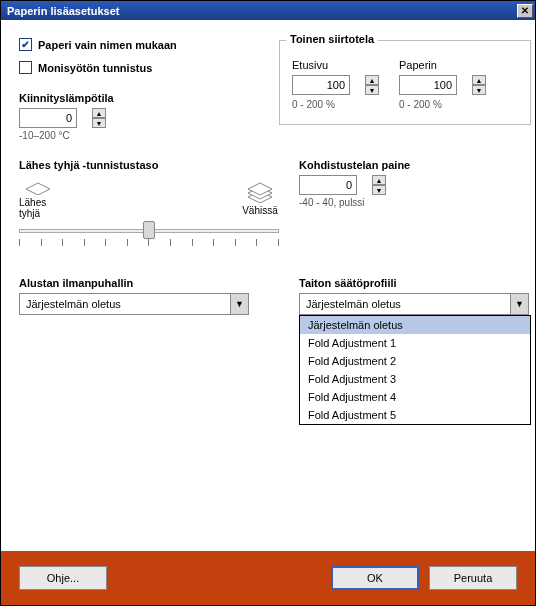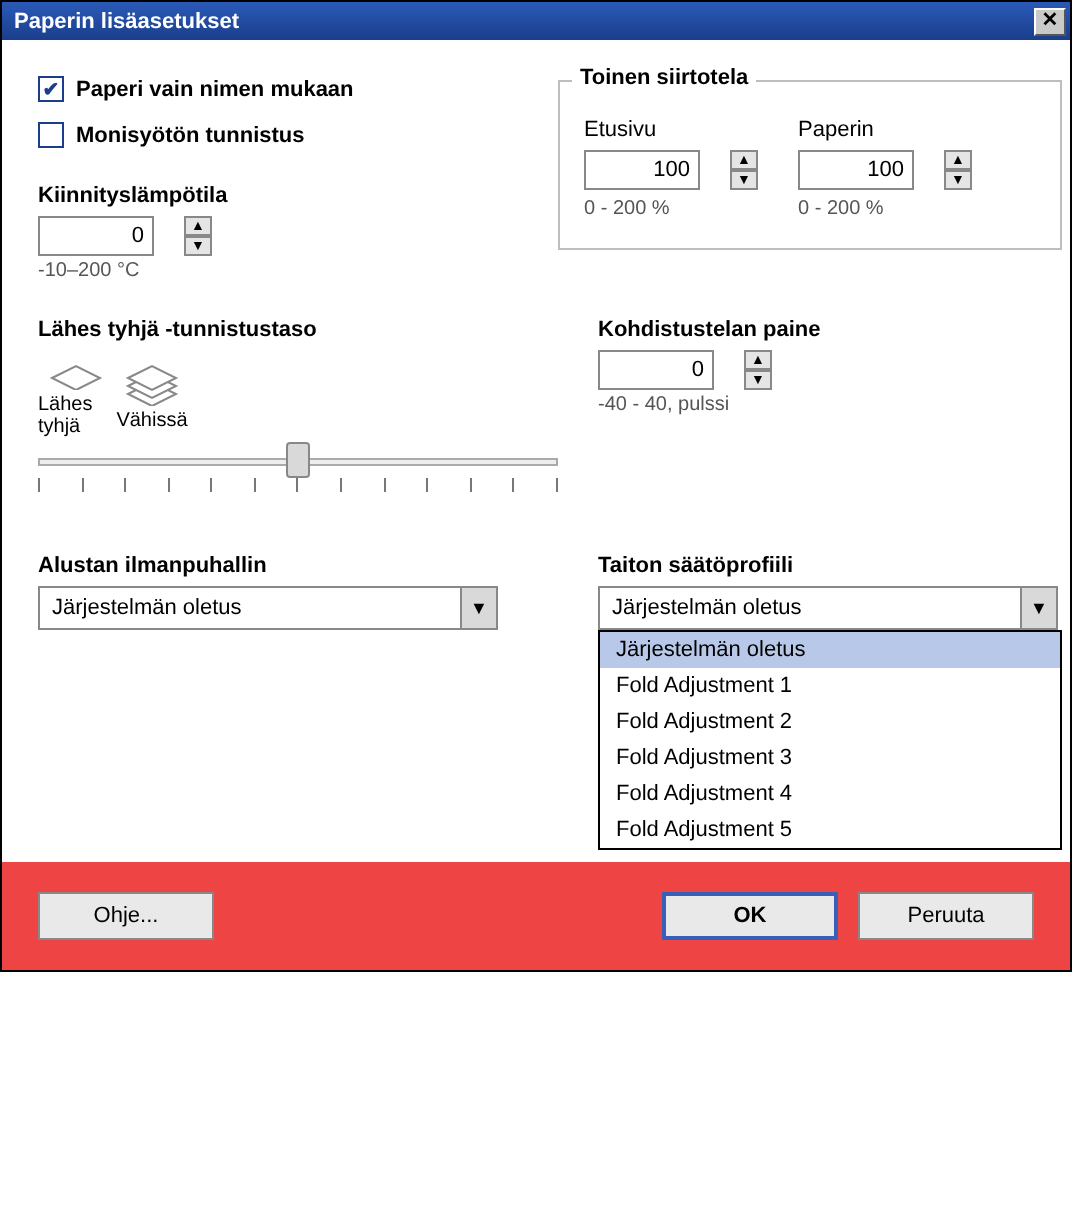--- a/index.html
+++ b/index.html
@@ -5,25 +5,25 @@
   * { box-sizing: border-box; }
   body {
     margin: 0;
     font-family: "Segoe UI", Tahoma, Arial, sans-serif;
     font-size: 11px;
     background: #fff;
     color: #000;
   }
   .window {
     width: 536px;
-    height: 486px;
+    height: 606px;
     border: 1px solid #000;
     display: flex;
     flex-direction: column;
-    background:#ef4444;
+    background:#c2410c;
   }
   .titlebar {
     height: 19px;
     background: linear-gradient(to bottom, #2a5ab7, #1a3e8c);
     color: #fff;
     display: flex;
     align-items: center;
     padding: 0 2px 0 6px;
     font-weight: bold;
     font-size: 11px;
@@ -94,21 +94,21 @@
     border:1px solid #888;
     background:#e5e5e5;
     font-size:7px; line-height:7px; display:flex; align-items:center; justify-content:center;
     cursor:pointer;
   }
   .range-text { font-size:10px; color:#555; margin-top:2px;}
 
   .section { margin-top:18px; }
 
   
-  .slider-wrap { margin-top:6px; display:flex; justify-content:flex-start; align-items:center;}
+  .slider-wrap { margin-top:6px; display:flex; justify-content:space-between; align-items:center;}
   .slider-stack {
     width:38px; display:flex; flex-direction:column; align-items:center; gap:2px;
   }
   .slider-stack svg { display:block; }
   .slider-label { font-size:10px; }
   .slider-track {
     position:relative; height:36px; margin-top:4px;
   }
   .track-line { position:absolute; top:6px; left:0; right:0; height:4px;
     border:1px solid #aaa; background:#eee;}
@@ -162,21 +162,21 @@
     gap:10px;
   }
   .btn {
     min-width:88px; height:24px;
     border:1px solid #888;
     background:#e9e9e9;
     display:flex; align-items:center; justify-content:center;
     cursor:pointer;
     font-size:11px;
   }
-  .btn.default { border:2px solid #3a5fb8;font-weight:bold; }
+  .btn.default { border:2px solid #3a5fb8; }
 
 </style>
 </head>
 <body>
 
 <div class="window">
   <div class="titlebar">
     <span class="title">Paperin lisäasetukset</span>
     <div class="close-btn">✕</div>
   </div>

